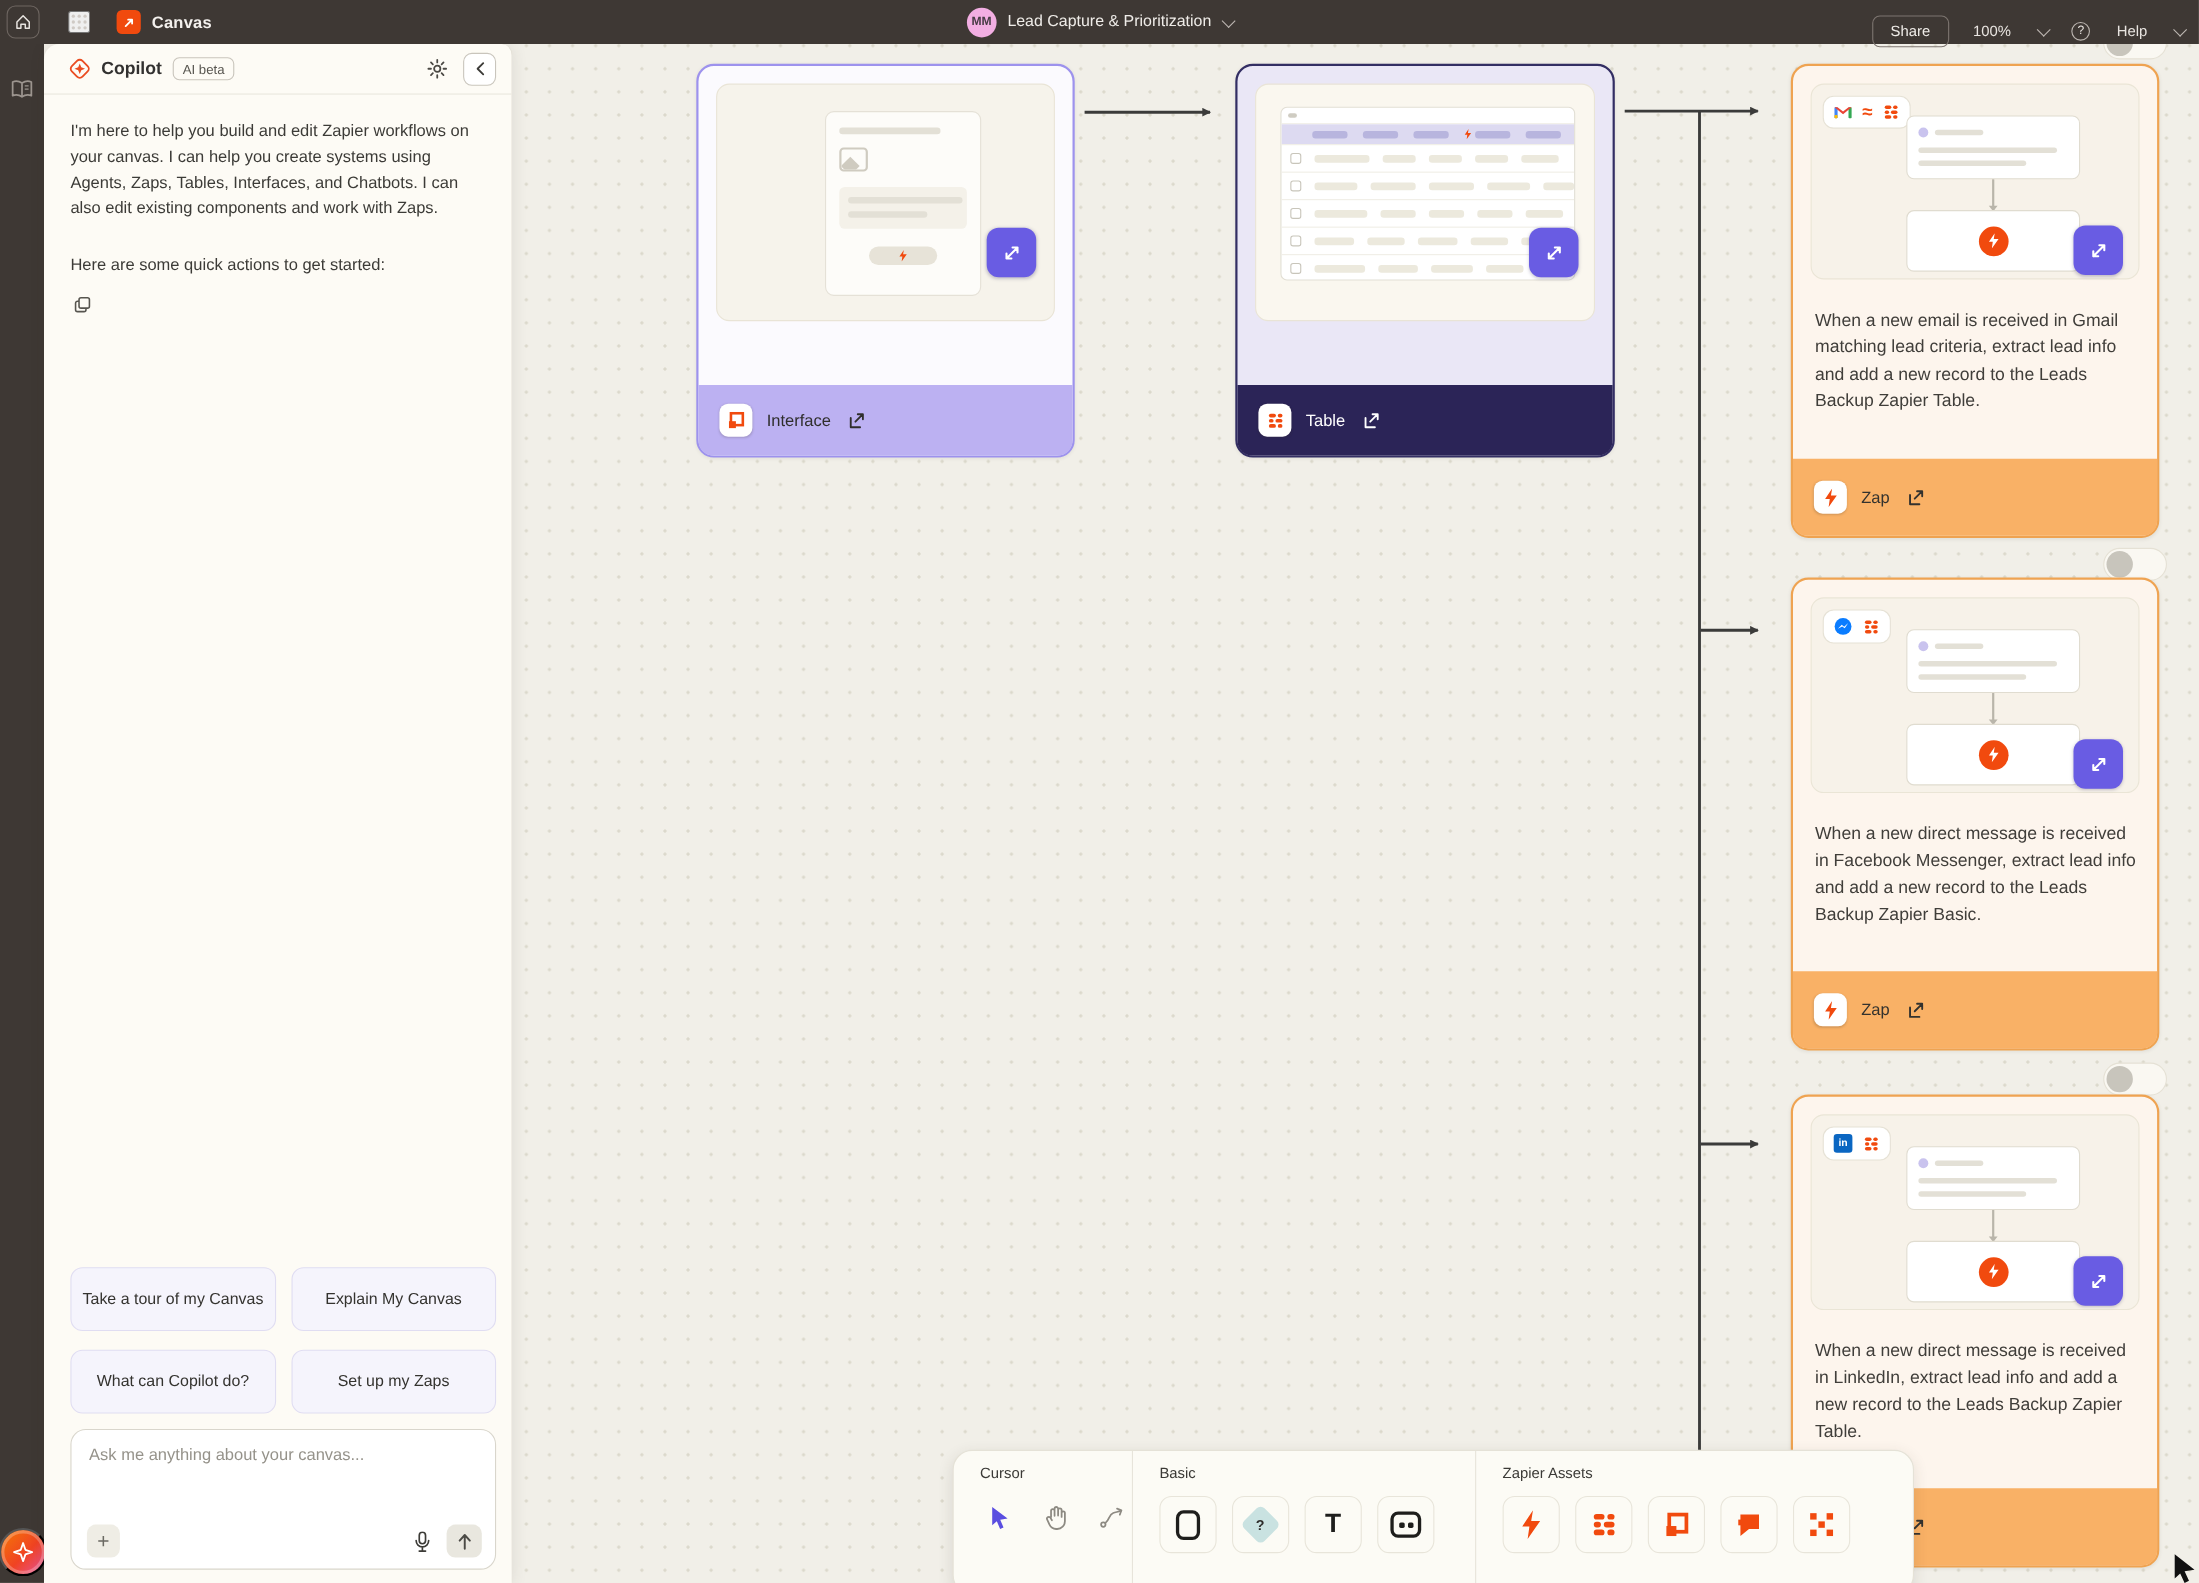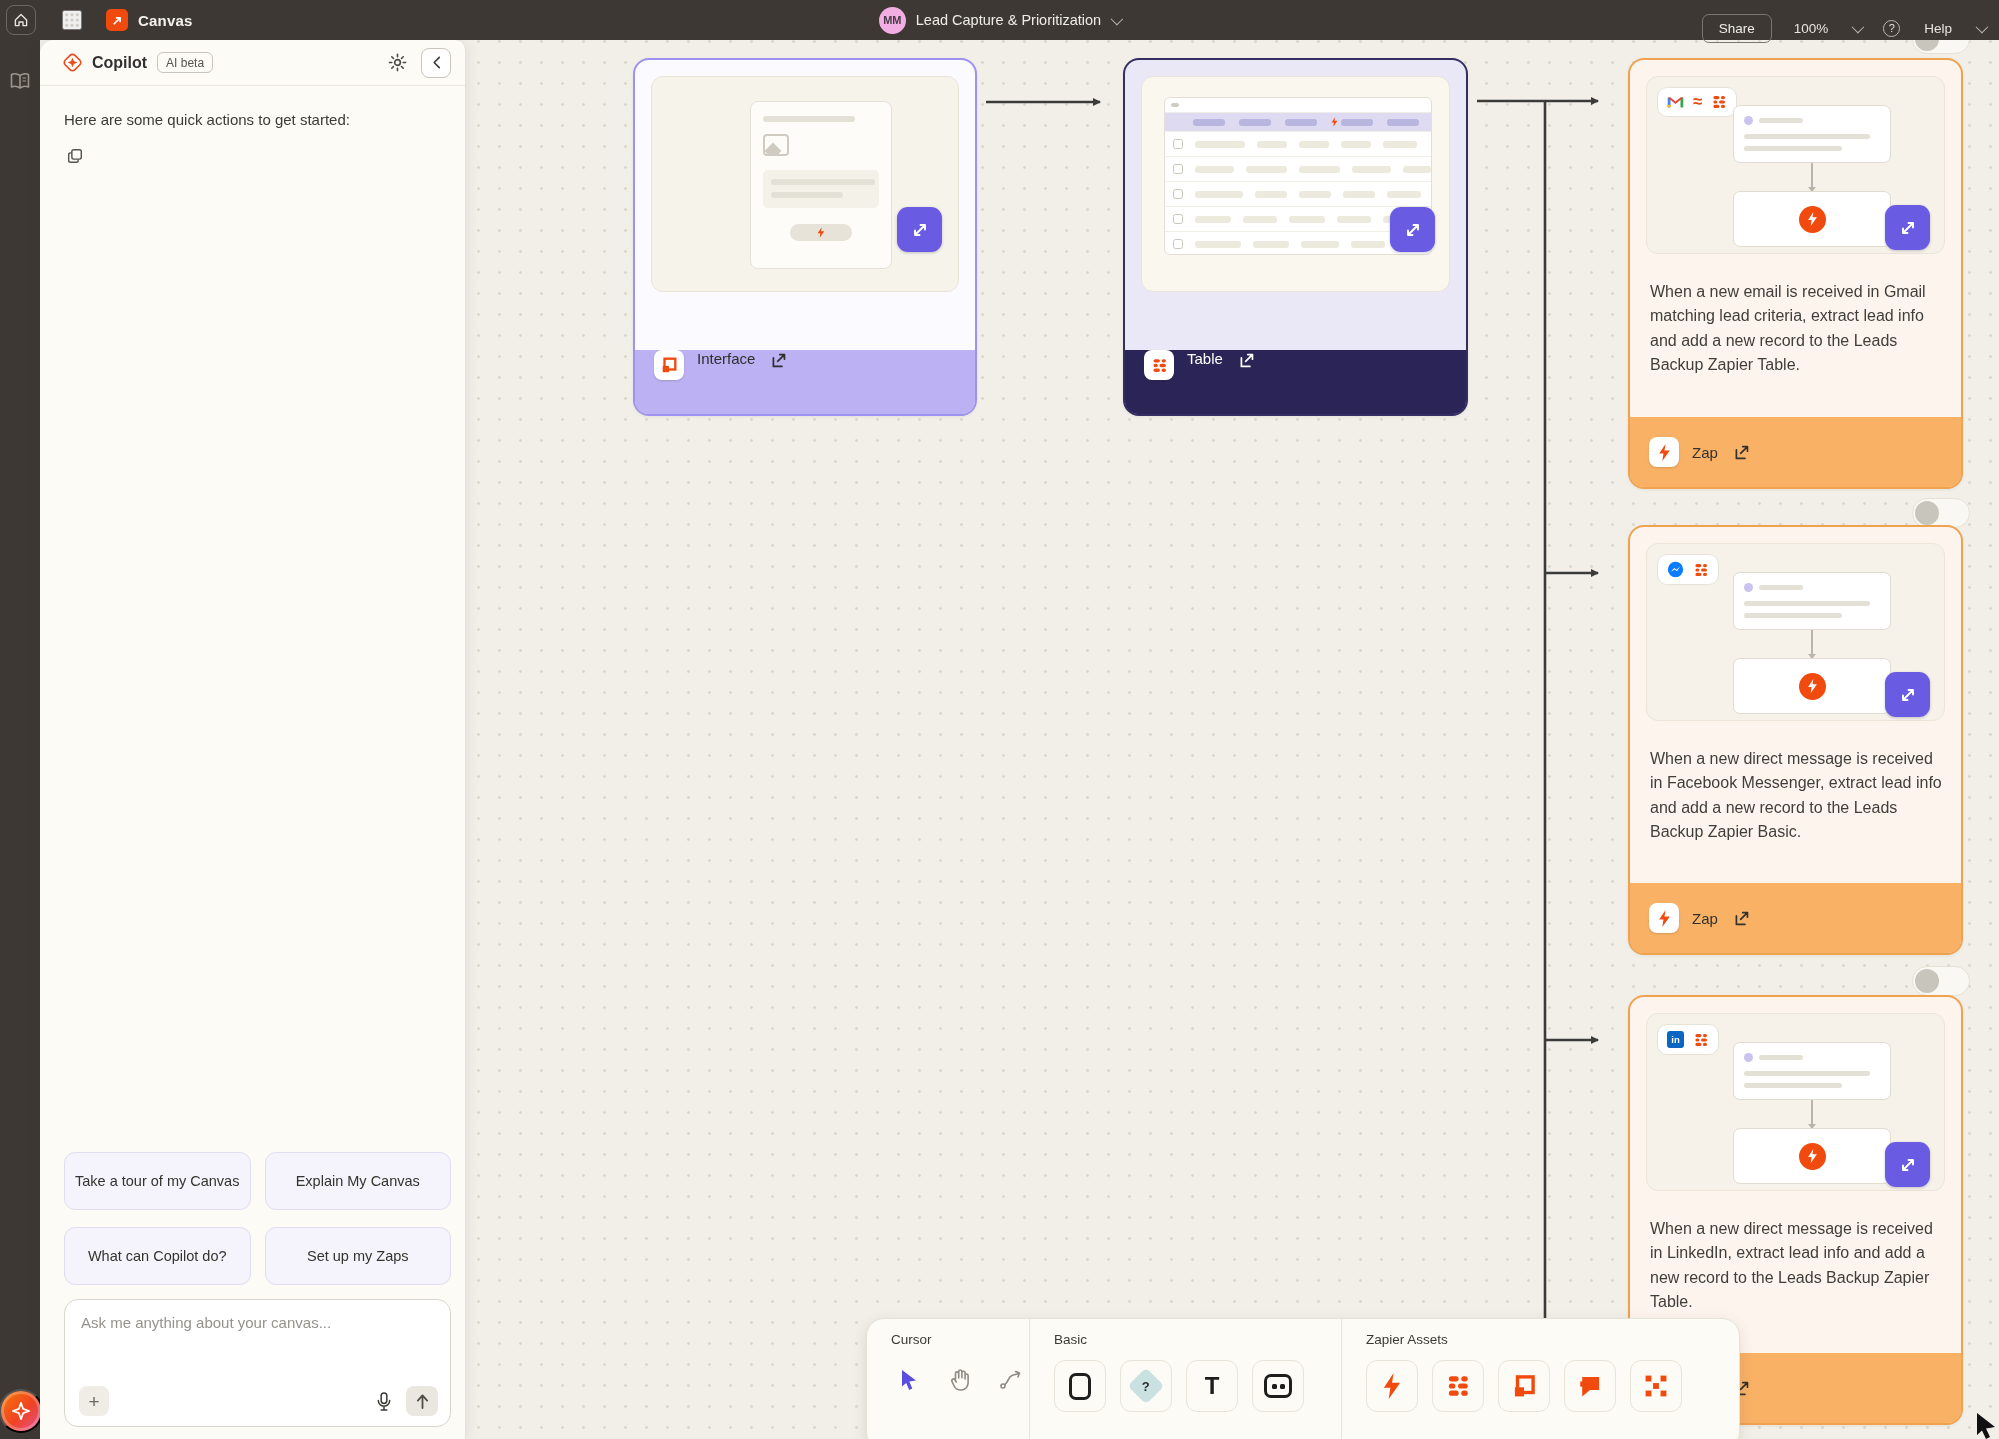--- a/index.html
+++ b/index.html
@@ -78,21 +78,21 @@
   .send-btn { margin-left:10px; width:32px; height:30px; border:none; border-radius:8px; background:#E9E7DF;
     cursor:pointer; display:flex; align-items:center; justify-content:center; }
 
   
   .node { position:absolute; border-radius:16px; z-index:2; box-shadow:0 1px 3px rgba(70,60,50,.08); }
   .preview { position:absolute; left:16px; right:16px; top:16px; border-radius:12px; border:1px solid #E9E4D6; }
   .expand-btn { position:absolute; width:45px; height:45px; background:#695CE3; border:none; border-radius:11px;
     display:flex; align-items:center; justify-content:center; cursor:pointer; box-shadow:0 1px 3px rgba(40,30,90,.25); }
   .node-title { position:absolute; left:17px; font-size:17px; font-weight:500; color:#3E3D44; }
   .node-footer { position:absolute; left:0; right:0; bottom:0; border-radius:0 0 13px 13px;
-    display:flex; padding-left:19px; gap:13px; }
+    display:flex; align-items:center; padding-left:19px; gap:13px; }
   .type-ic { width:30px; height:30px; background:#FFFFFF; border-radius:8px; display:flex; align-items:center;
     justify-content:center; box-shadow:0 1px 2px rgba(50,40,30,.18); }
   .type-label { font-size:15px; font-weight:500; }
   .ext-btn { background:none; border:none; cursor:pointer; display:flex; padding:2px; }
 
   .node-interface { left:633px; top:58px; width:344px; height:358px; background:#FBFAFE; border:2px solid #9D92ED; }
   .node-interface .preview { height:216px; background:#F6F3EB; }
   .node-interface .expand-btn { right:16px; top:130px; }
   .node-interface .node-title { top:288px; }
   .node-interface .node-footer { height:64px; background:#BCB1F2; }
@@ -583,20 +583,21 @@
       </svg>
     </button>
     <button class="collapse-btn">
       <svg width="11" height="13" viewBox="0 0 10 14">
         <path d="M8 1.5 L2.5 7 L8 12.5" stroke="#3C3B37" stroke-width="1.8" fill="none" stroke-linecap="round" stroke-linejoin="round"></path>
       </svg>
     </button>
   </div>
 
   <div class="panel-body">
+    <p class="intro">I'm here to help you build and edit Zapier workflows on your canvas. I can help you create systems using Agents, Zaps, Tables, Interfaces, and Chatbots. I can also edit existing components and work with Zaps.</p>
     <p class="intro">Here are some quick actions to get started:</p>
     <button class="copy-btn">
       <svg width="18" height="18" viewBox="0 0 20 20">
         <rect x="6.5" y="3" width="10.5" height="10.5" rx="2" stroke="#57554F" stroke-width="1.6" fill="none"></rect>
         <path d="M13.5 13.5 V15 a2 2 0 0 1 -2 2 H5 a2 2 0 0 1 -2 -2 V8.5 a2 2 0 0 1 2 -2 H6.5" stroke="#57554F" stroke-width="1.6" fill="none"></path>
       </svg>
     </button>
   </div>
 
   <div class="qa">

